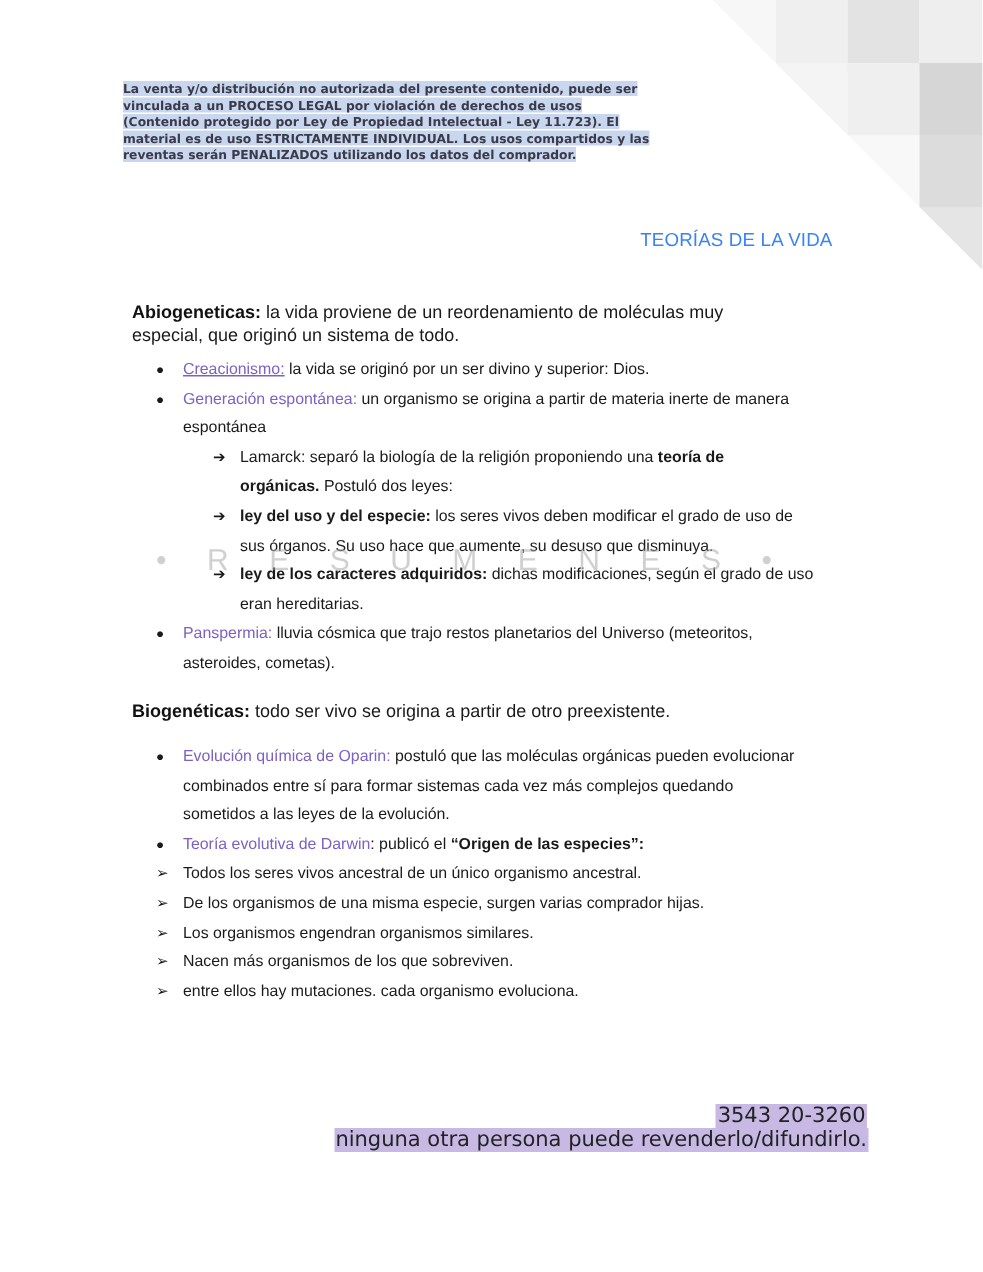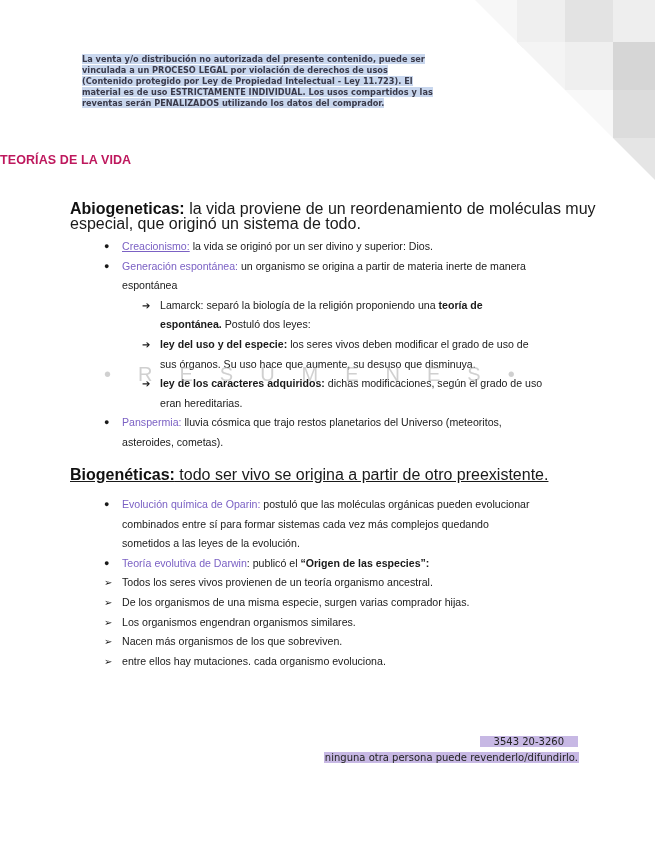--- a/index.html
+++ b/index.html
@@ -1,31 +1,31 @@
 <!DOCTYPE html>
 <html><head>
   <meta charset="utf-8">
   <style>
     html, body { margin: 0; padding: 0; background: #ffffff; }
     body { width: 655px; height: 848px; position: relative; overflow: hidden; font-family: "Liberation Sans", sans-serif; color: #1a1a1a; }
     .corner { position: absolute; top: 0; right: 0; width: 180px; height: 180px; clip-path: polygon(0 0, 100% 0, 100% 100%); }
     .cell { position: absolute; width: 48px; height: 48px; }
     .notice { position: absolute; left: 82px; top: 54px; width: 392px; font-family: "DejaVu Sans", sans-serif; font-size: 8.2px; line-height: 11px; color: #3a3a4a; font-weight: bold; }
     .hl { background: #c9d7ee; }
-    .title { position: absolute; left: 0; width: 555px; top: 153px; text-align: left; font-size: 12.5px; font-weight: bold; color: #be185d; letter-spacing: 0.1px; }
-    .para { position: absolute; left: 70px; font-size: 16px; line-height: 15px; color: #1a1a1a; }
+    .title { position: absolute; left: 0; width: 555px; top: 153px; text-align: right; font-size: 12.5px; font-weight: normal; color: #3b82f6; letter-spacing: 0.1px; }
+    .para { position: absolute; left: 88px; font-size: 12px; line-height: 15px; color: #1a1a1a; }
     .para b { font-weight: bold; color: #111; }
     .list { position: absolute; left: 0; width: 655px; font-size: 10.6px; line-height: 19.6px; margin: 0; padding: 0; list-style: none; }
     .li { position: relative; }
     .bullet { position: absolute; font-size: 9px; }
     .term { color: #7b61c4; font-weight: normal; }
     .term.u { text-decoration: underline; }
     .watermark { position: absolute; left: 104px; top: 363px; width: 470px; font-size: 20px; letter-spacing: 27px; color: rgba(170,170,170,0.55); font-weight: normal; white-space: nowrap; pointer-events: none; }
-    .footer-num { position: absolute; right: 77px; top: 736px; font-family: "DejaVu Sans", sans-serif; font-size: 10px; background: #c7b8e4; color: #222; padding: 0 14px; }
-    .footer-text { position: absolute; right: 76px; top: 752px; font-family: "DejaVu Sans", sans-serif; font-size: 10px; background: #c7b8e4; color: #222; padding: 0 1px; }
+    .footer-num { position: absolute; right: 77px; top: 736px; font-family: "DejaVu Sans", sans-serif; font-size: 14px; background: #c7b8e4; color: #222; padding: 0 1px; }
+    .footer-text { position: absolute; right: 76px; top: 752px; font-family: "DejaVu Sans", sans-serif; font-size: 14px; background: #c7b8e4; color: #222; padding: 0 1px; }
   </style>
 </head>
 <body>
 
 <div class="corner">
   <div class="cell" style="left:42px;top:0;background:#efefef;"></div>
   <div class="cell" style="left:90px;top:0;background:#e3e3e3;"></div>
   <div class="cell" style="left:138px;top:0;background:#eeeeee;"></div>
   <div class="cell" style="left:0;top:0;width:42px;background:#f7f7f7;"></div>
   <div class="cell" style="left:42px;top:42px;background:#f4f4f4;"></div>
@@ -58,59 +58,59 @@
   </div>
   <div class="li" style="padding-left:122px;">
     <span class="bullet" style="left:104px;">●</span>
     <span class="term">Generación espontánea:</span><span> un organismo se origina a partir de materia inerte de manera</span><br>
     <span>espontánea</span>
   </div>
 
   <div class="li" style="padding-left:160px;">
     <span class="bullet" style="left:142px;font-size:10px;">➔</span>
     <span>Lamarck: separó la biología de la religión proponiendo una </span><b>teoría de</b><br>
-    <b>espontánea.</b><span> Postuló dos leyes:</span>
+    <b>orgánicas.</b><span> Postuló dos leyes:</span>
   </div>
   <div class="li" style="padding-left:160px;">
     <span class="bullet" style="left:142px;font-size:10px;">➔</span>
     <b>ley del uso y del especie:</b><span> los seres vivos deben modificar el grado de uso de</span><br>
     <span>sus órganos. Su uso hace que aumente, su desuso que disminuya.</span>
   </div>
   <div class="li" style="padding-left:160px;">
     <span class="bullet" style="left:142px;font-size:10px;">➔</span>
     <b>ley de los caracteres adquiridos:</b><span> dichas modificaciones, según el grado de uso</span><br>
     <span>eran hereditarias.</span>
   </div>
   <div class="li" style="padding-left:122px;">
     <span class="bullet" style="left:104px;">●</span>
     <span class="term">Panspermia:</span><span> lluvia cósmica que trajo restos planetarios del Universo (meteoritos,</span><br>
     <span>asteroides, cometas).</span>
   </div>
 </div>
 
 <div class="watermark">•RESUMENES•</div>
 
-<div class="para" style="top:467px;text-decoration:underline;">
+<div class="para" style="top:467px;">
   <b>Biogenéticas:</b><span> todo ser vivo se origina a partir de otro preexistente.</span>
 </div>
 
 <div class="list" style="top:495px;">
   <div class="li" style="padding-left:122px;">
     <span class="bullet" style="left:104px;">●</span>
     <span class="term">Evolución química de Oparin:</span><span> postuló que las moléculas orgánicas pueden evolucionar</span><br>
     <span>combinados entre sí para formar sistemas cada vez más complejos quedando</span><br>
     <span>sometidos a las leyes de la evolución.</span>
   </div>
   <div class="li" style="padding-left:122px;">
     <span class="bullet" style="left:104px;">●</span>
     <span class="term">Teoría evolutiva de Darwin</span><span>: publicó el </span><b>“Origen de las especies”:</b>
   </div>
   <div class="li" style="padding-left:122px;">
     <span class="bullet" style="left:104px;font-size:10px;">➢</span>
-    <span>Todos los seres vivos provienen de un teoría organismo ancestral.</span>
+    <span>Todos los seres vivos ancestral de un único organismo ancestral.</span>
   </div>
   <div class="li" style="padding-left:122px;">
     <span class="bullet" style="left:104px;font-size:10px;">➢</span>
     <span>De los organismos de una misma especie, surgen varias comprador hijas.</span>
   </div>
   <div class="li" style="padding-left:122px;">
     <span class="bullet" style="left:104px;font-size:10px;">➢</span>
     <span>Los organismos engendran organismos similares.</span>
   </div>
   <div class="li" style="padding-left:122px;">

